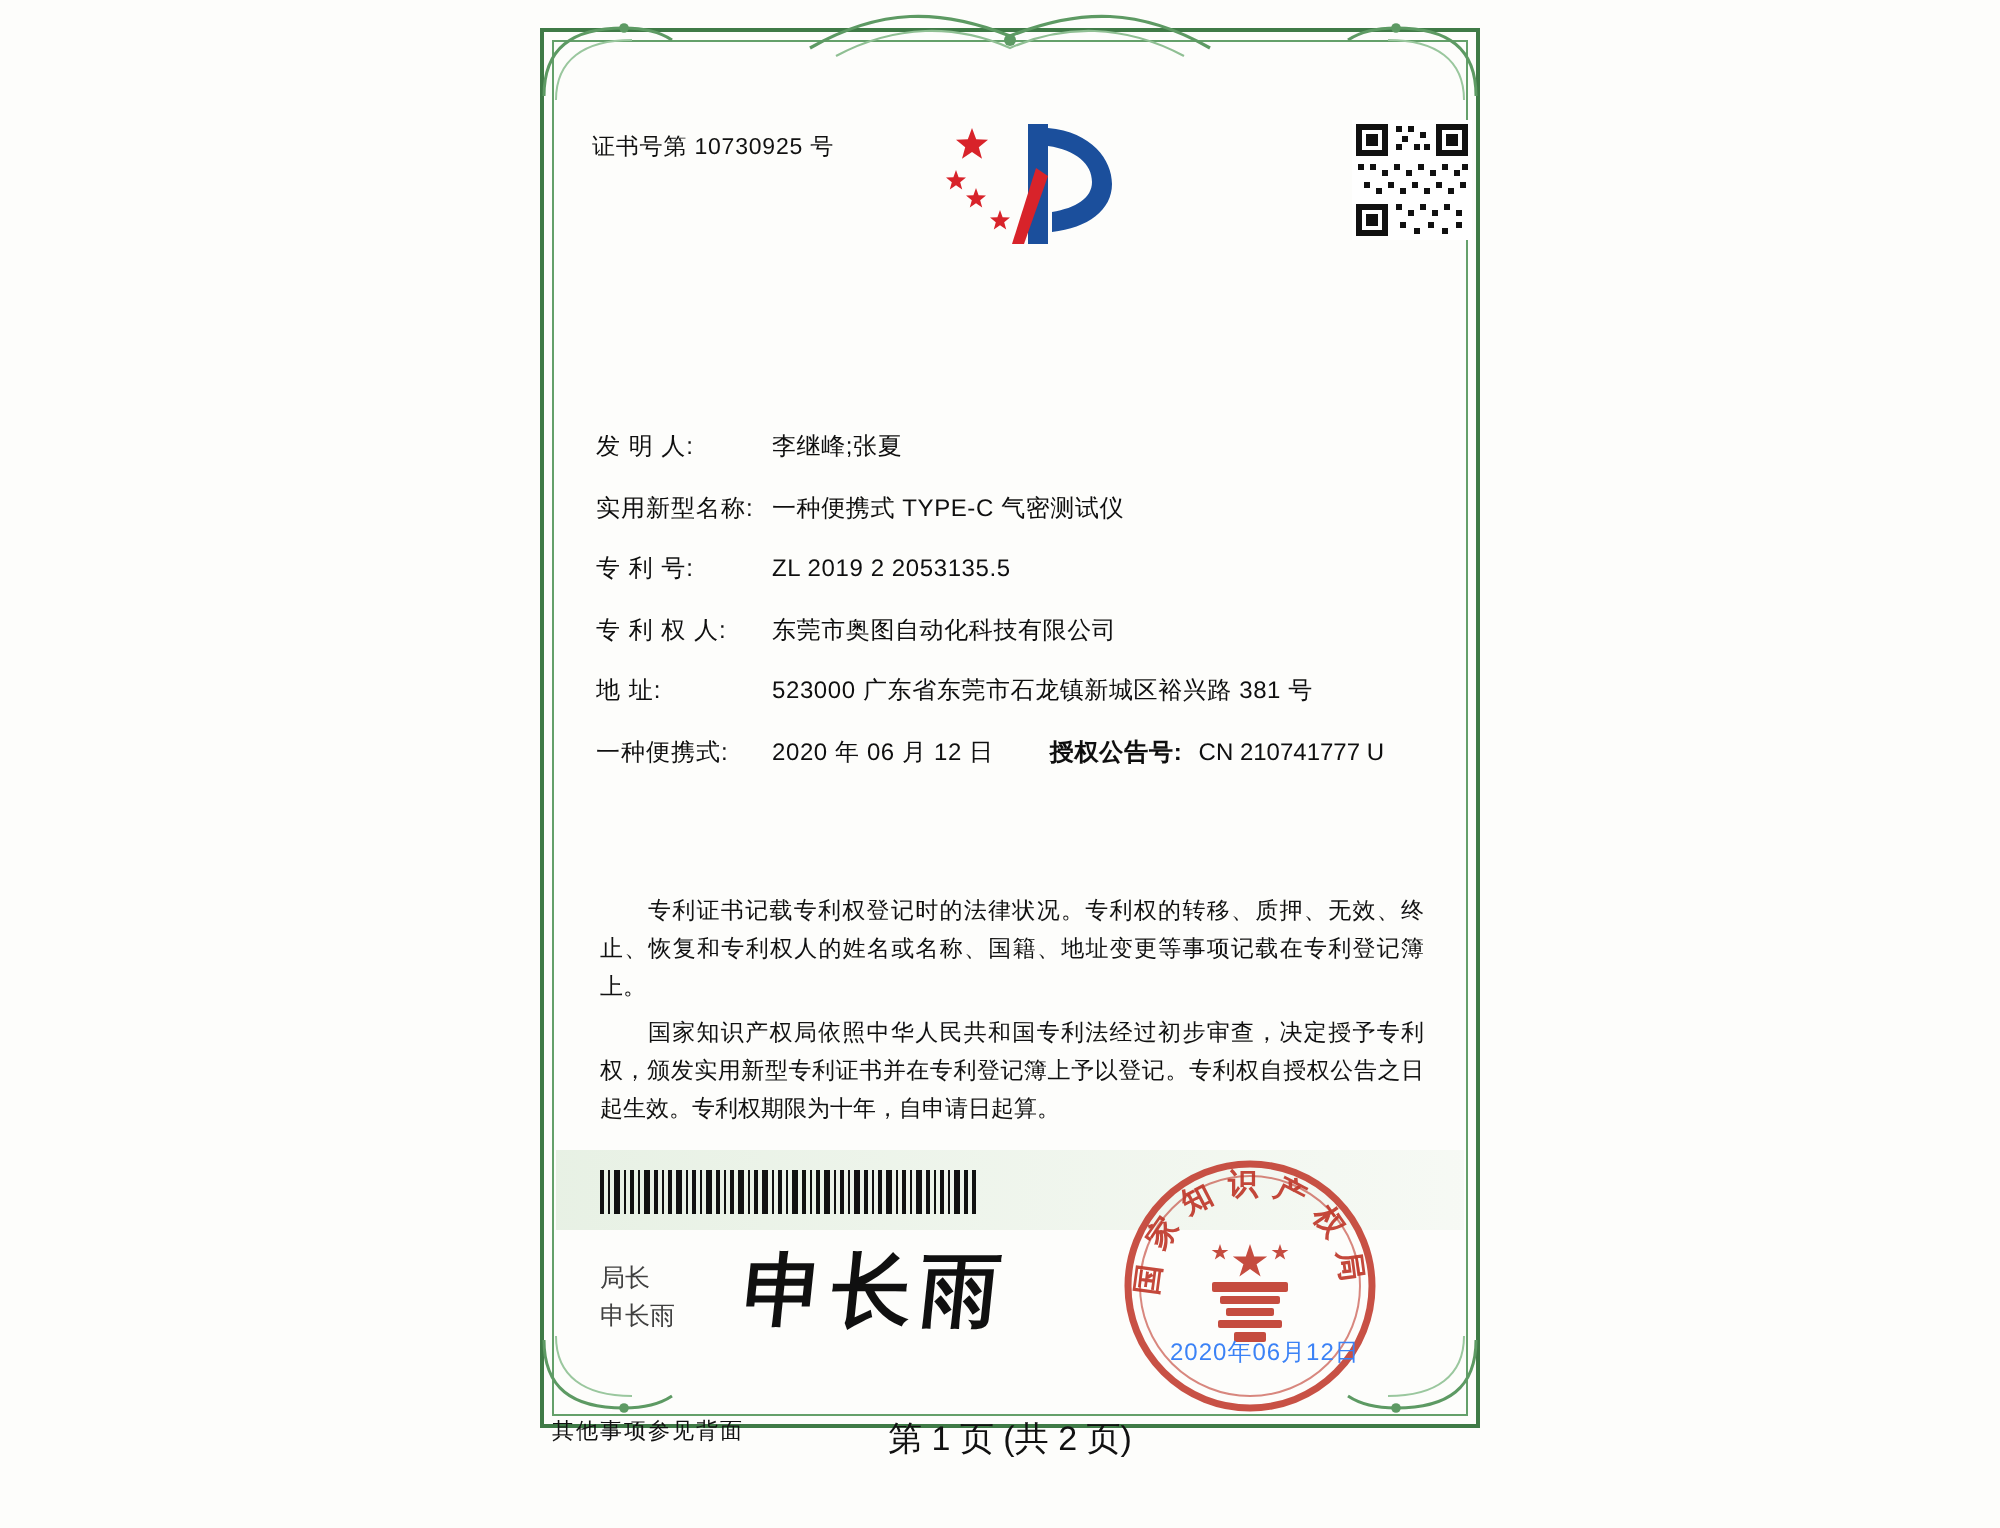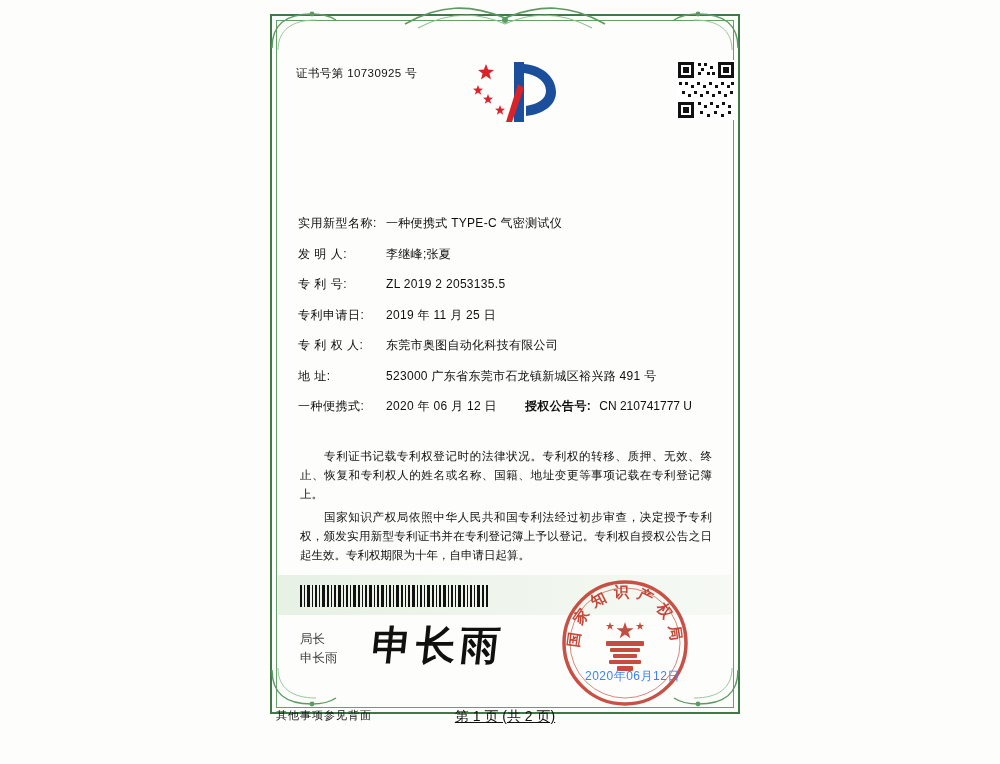--- a/index.html
+++ b/index.html
@@ -208,24 +208,23 @@
     letter-spacing: 0.5px;
   }
 
   
   .page-no {
     position: absolute;
     left: 276px;
     top: 708px;
     width: 458px;
     text-align: center;
-    font-size: 14px;
+    font-size: 17px;
     font-family: "Liberation Sans", sans-serif;
     color: #111;
-    text-decoration: underline;
   }
   .footnote {
     position: absolute;
     left: 276px;
     top: 708px;
     width: 458px;
     text-align: left;
     font-size: 11px;
     font-family: "Liberation Serif", serif;
     color: #111;
@@ -340,47 +339,43 @@
       <rect x="38" y="51" width="3" height="3"></rect>
         <rect x="45" y="54" width="3" height="3"></rect>
       <rect x="52" y="51" width="3" height="3"></rect>
     </g>
   </svg>
 
 
   <div class="fields">
 
     <div class="frow">
+      <span class="flabel">发 明 人:</span>
+      <span class="fvalue">李继峰;张夏</span>
+    </div>
+
+    <div class="frow">
       <span class="flabel">实用新型名称:</span>
       <span class="fvalue">一种便携式 TYPE-C 气密测试仪</span>
-    </div>
-
-    <div class="frow">
-      <span class="flabel">发 明 人:</span>
-      <span class="fvalue">李继峰;张夏</span>
     </div>
 
     <div class="frow">
       <span class="flabel">专 利 号:</span>
       <span class="fvalue">ZL 2019 2 2053135.5</span>
     </div>
 
-    <div class="frow">
-      <span class="flabel">专利申请日:</span>
-      <span class="fvalue">2019 年 11 月 25 日</span>
-    </div>
 
     <div class="frow">
       <span class="flabel">专 利 权 人:</span>
       <span class="fvalue">东莞市奥图自动化科技有限公司</span>
     </div>
 
     <div class="frow">
       <span class="flabel">地 址:</span>
-      <span class="fvalue">523000  广东省东莞市石龙镇新城区裕兴路 491 号</span>
+      <span class="fvalue">523000  广东省东莞市石龙镇新城区裕兴路 381 号</span>
     </div>
 
     <div class="frow dual">
       <span class="flabel">一种便携式:</span>
       <span class="fvalue">2020 年 06 月 12 日</span>
       <span class="fvalue2-label">授权公告号:</span>
       <span class="fvalue2">CN 210741777 U</span>
     </div>
 
   </div>

